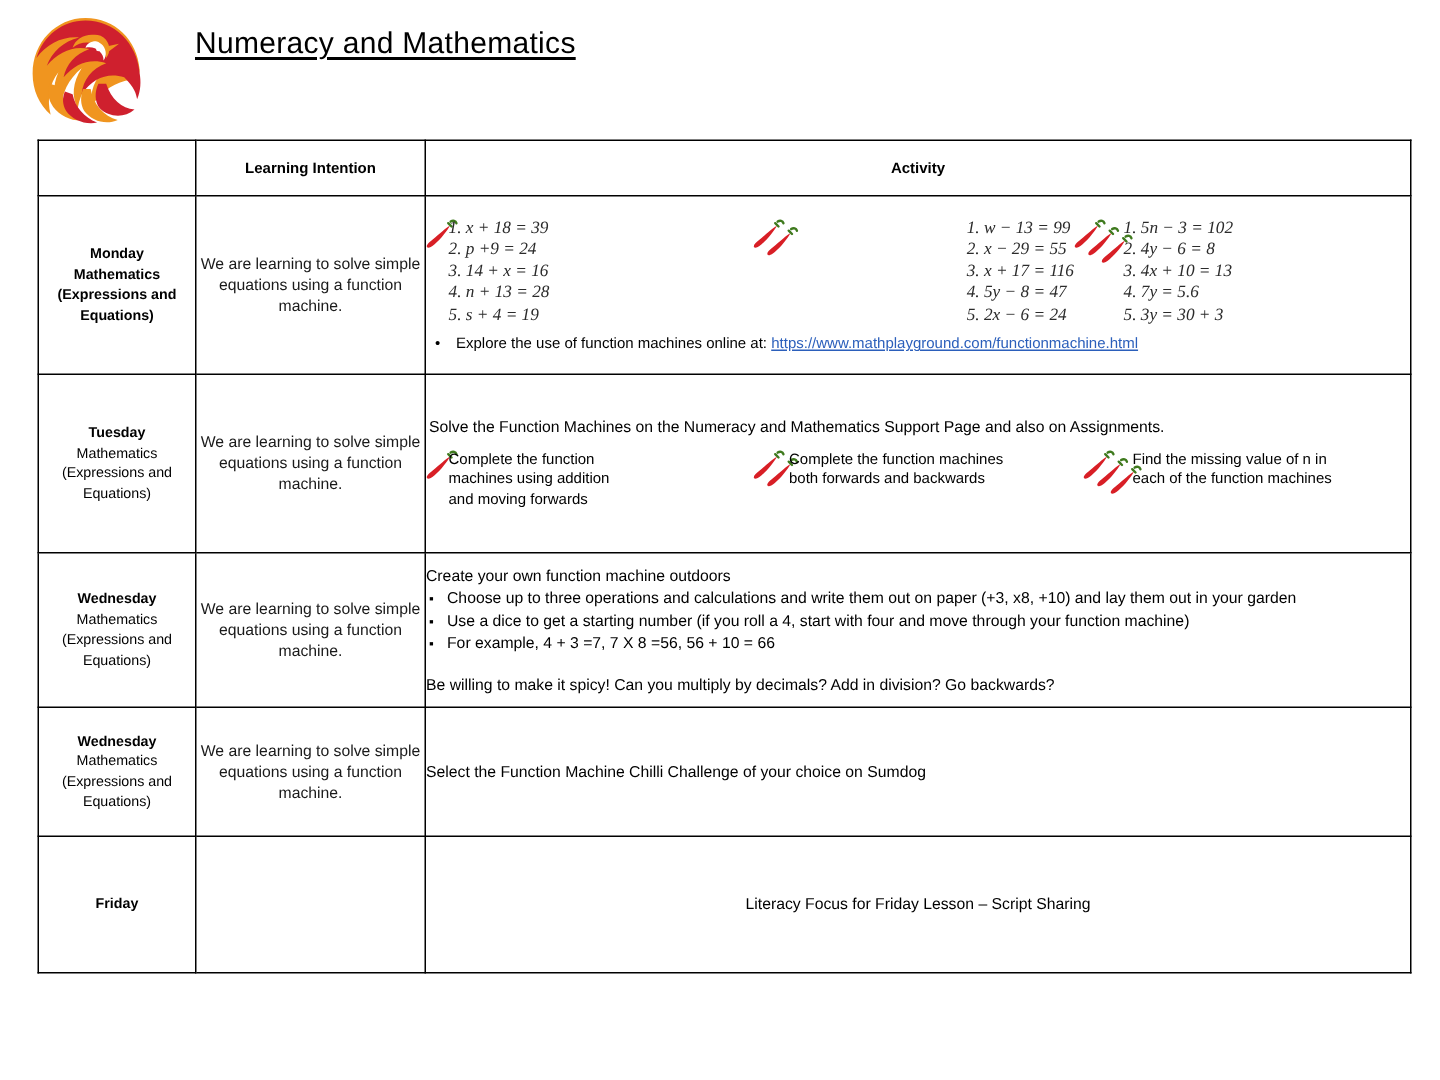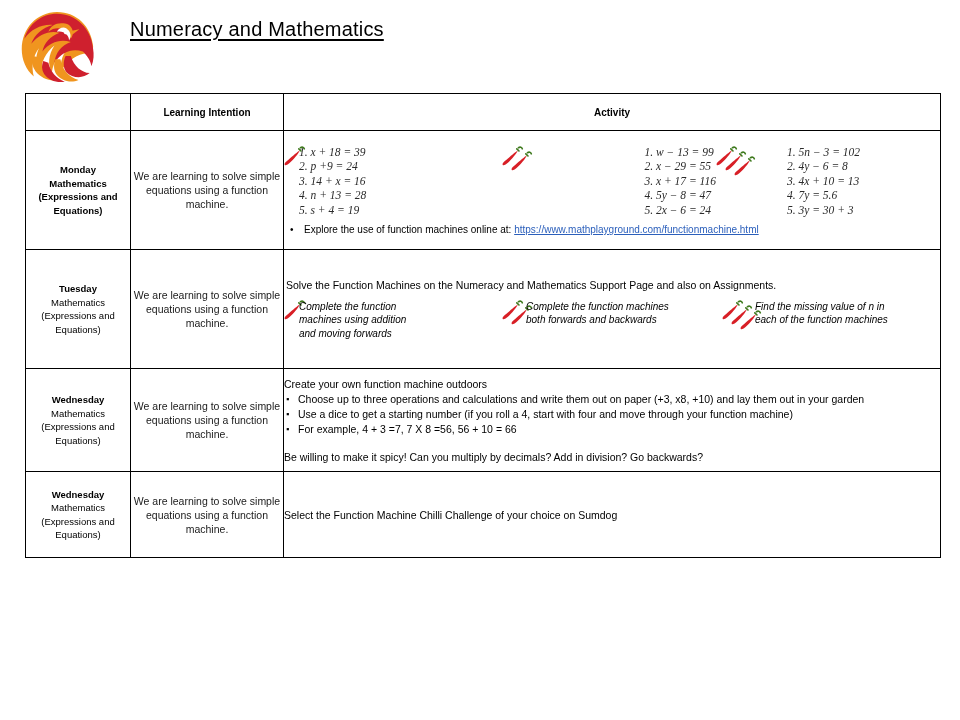--- a/index.html
+++ b/index.html
@@ -120,21 +120,21 @@
     align-items: flex-start;
     gap: 0px;
     padding-top: 2px;
   }
   .eq-group {
     display: flex;
     align-items: flex-start;
   }
   .eq-g1 { width: 218px; }
   .eq-g2 { width: 214px; justify-content: space-between; }
-  .eq-g3 { width: 215px; gap: 38px; }
+  .eq-g3 { width: 215px; }
   .eq-list {
     font-family: "Liberation Serif", serif;
     font-size: 11.5px;
     line-height: 14.5px;
     color: #2b2b2b;
     white-space: nowrap;
   }
   .eq-list div { font-style: italic; }
 
   .url-line {
@@ -165,21 +165,20 @@
     font-size: 10.5px;
     margin: 0 0 7px 2px;
   }
   .tue-cols {
     display: flex;
     align-items: flex-start;
   }
   .tue-col {
     display: flex;
     align-items: flex-start;
-    font-style: italic;
   }
   .tue-c1 { width: 218px; }
   .tue-c2 { width: 220px; }
   .tue-c3 { width: 215px; }
   .tue-txt {
     font-size: 10px;
     line-height: 13.5px;
     padding-top: 1px;
   }
 
@@ -423,15 +422,22 @@
     <td class="day-cell">
       <span class="dayname">Wednesday</span>
       <span class="subj">Mathematics</span>
       <span class="subj">(Expressions and</span>
       <span class="subj">Equations)</span>
     </td>
     <td class="intent-cell">We are learning to solve simple equations using a function machine.</td>
     <td class="act-cell left-mid">Select the Function Machine Chilli Challenge of your choice on Sumdog</td>
   </tr>
 
+  <tr class="r-fri">
+    <td class="day-cell all-bold">
+      <span class="dayname">Friday</span>
+    </td>
+    <td class="intent-cell"></td>
+    <td class="act-cell center-mid">Literacy Focus for Friday Lesson – Script Sharing</td>
+  </tr>
 
   </tbody>
 </table>
 
 </body></html>

